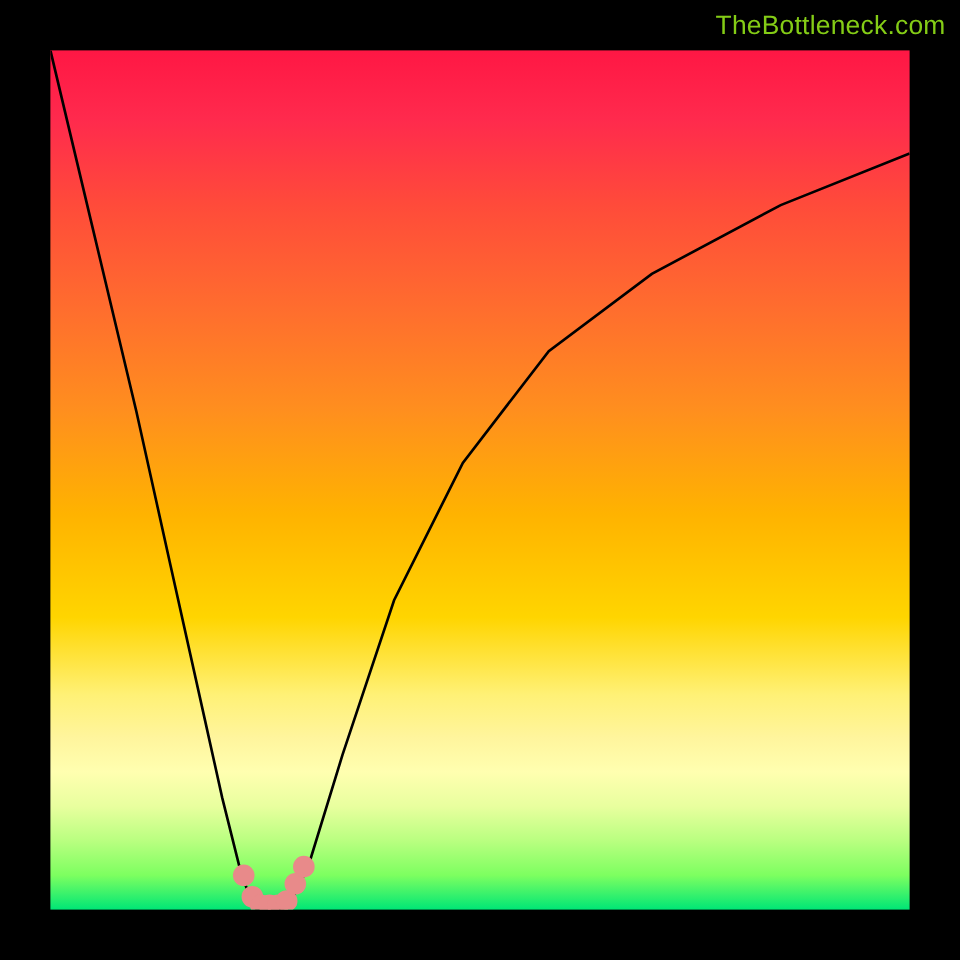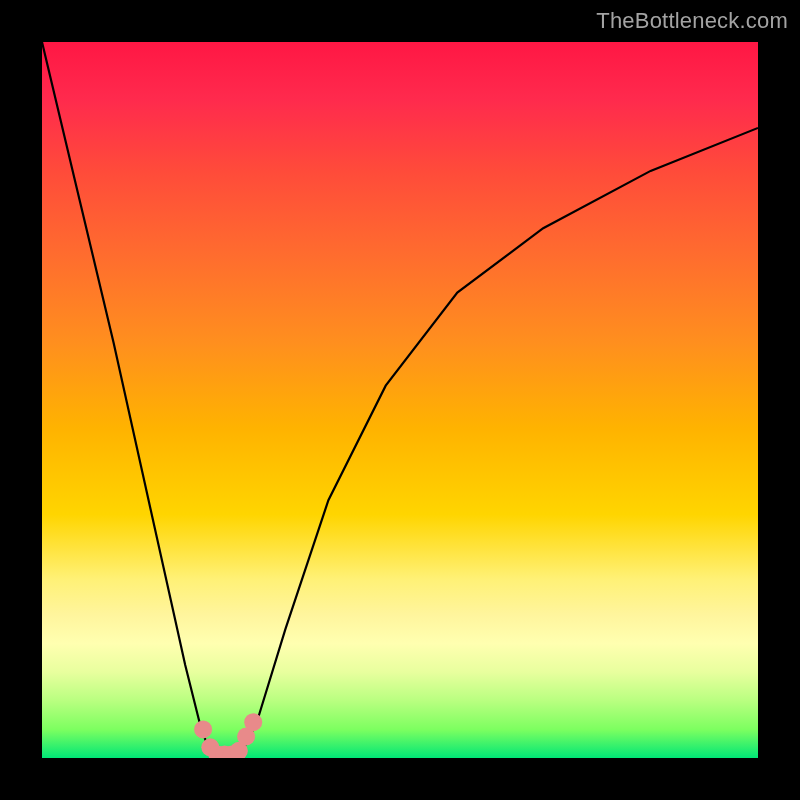--- a/index.html
+++ b/index.html
@@ -54,21 +54,21 @@
     position: absolute;
     left: 0;
     top: 0;
     width: 716px;
     height: 716px;
   }
   .watermark {
     position: absolute;
     top: 8px;
     right: 12px;
-    color: #a3a3a3;
+    color: #84cc16;
     font-size: 22px;
     font-weight: 500;
     letter-spacing: 0.2px;
   }
 </style>
 </head>
 <body>
 
 <div class="outer-frame">
   <div class="plot-area">

